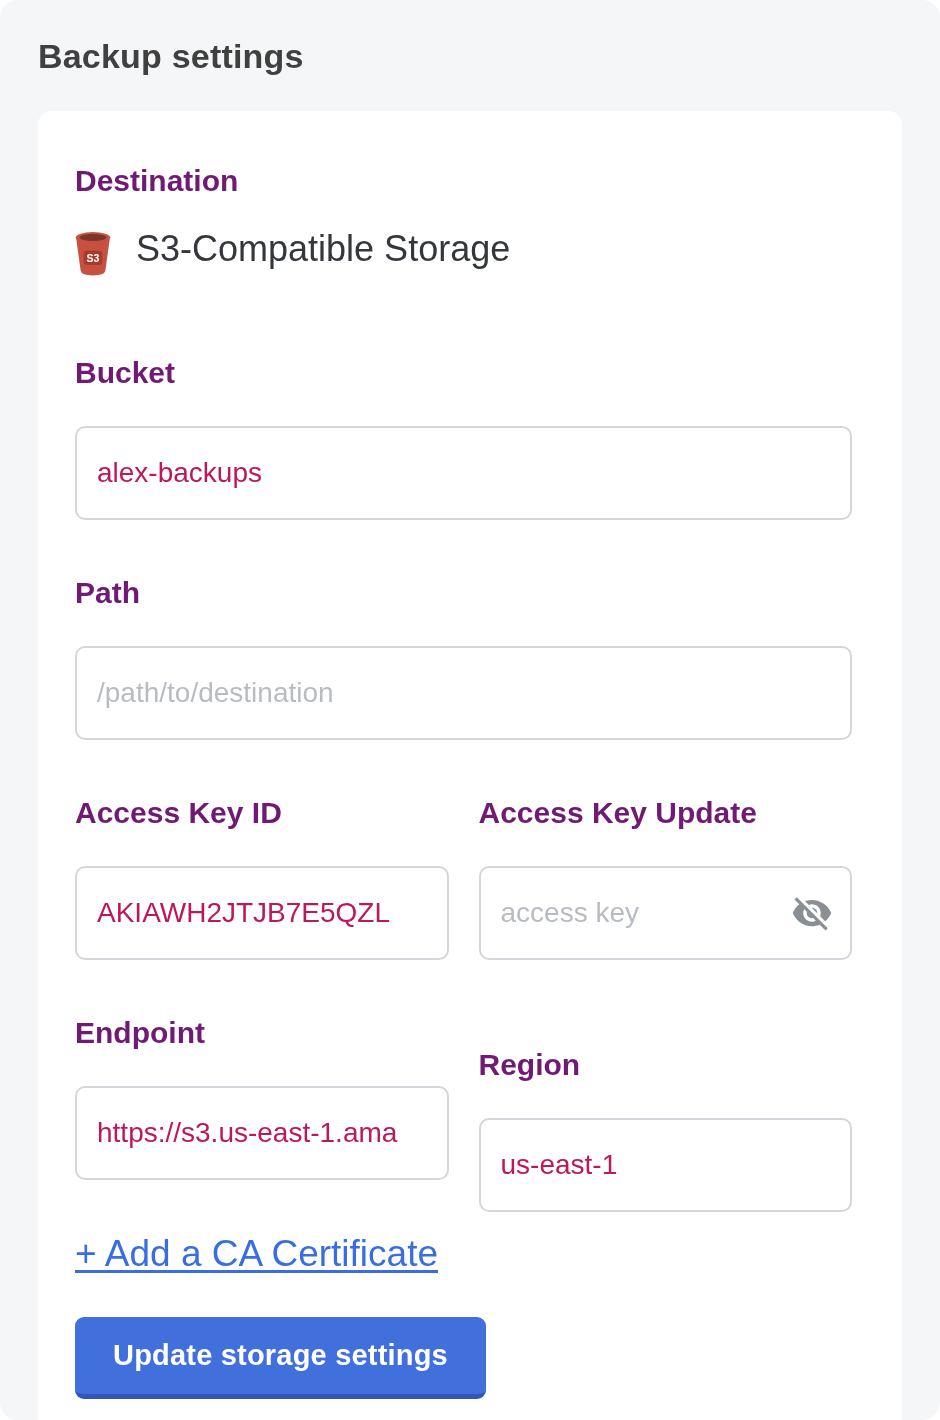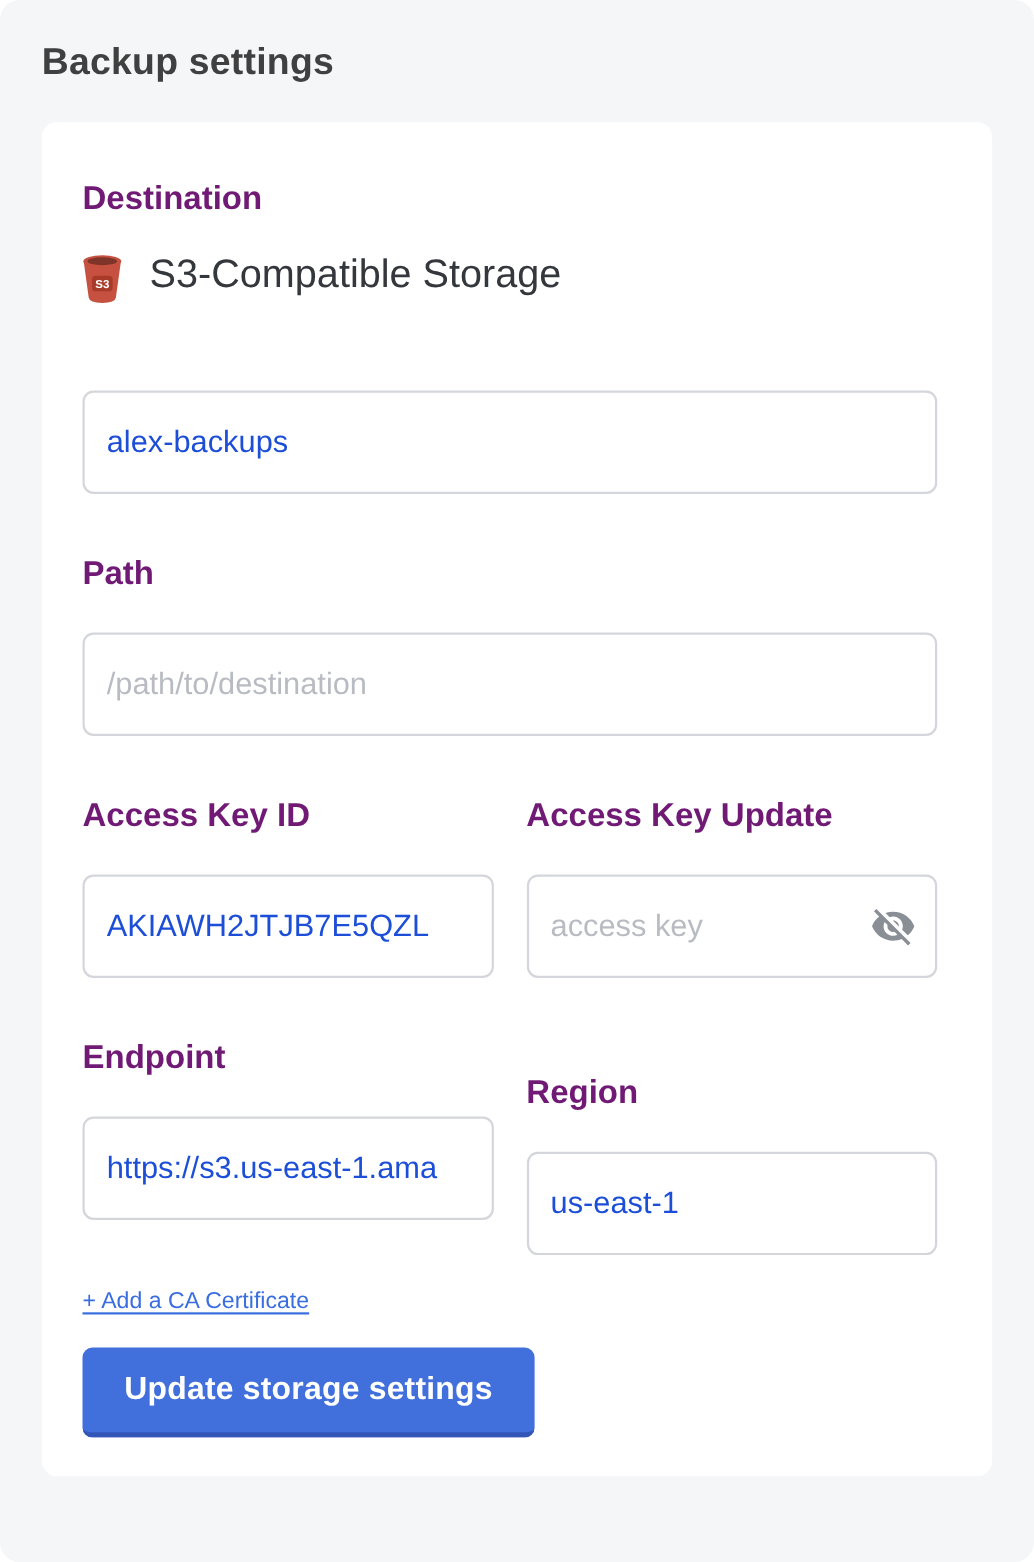--- a/index.html
+++ b/index.html
@@ -53,21 +53,21 @@
   .field { margin-bottom: 55px; }
   .field .section-label { margin-bottom: 35px; }
   .text-input {
     width: 100%;
     height: 94px;
     border: 2px solid #d4d6db;
     border-radius: 10px;
     background: #ffffff;
     font-family: "Liberation Sans", "DejaVu Sans", sans-serif;
     font-size: 28px;
-    color: #1d4ed8;
+    color: #be185d;
     padding: 0 20px;
     outline: none;
   }
   .text-input::placeholder { color: #b8bcc2; opacity: 1; }
   .two-col {
     display: flex;
     gap: 30px;
   }
   .two-col .field-half { flex: 1 1 0; min-width: 0; }
   .two-col.last-row .field-half { margin-bottom: 25px; }
@@ -83,29 +83,29 @@
     border: none;
     background: transparent;
     cursor: pointer;
     display: flex;
     align-items: center;
     justify-content: center;
     padding: 0;
   }
   .ca-link {
     display: inline-block;
-    font-size: 21px;
+    font-size: 37px;
     line-height: 34px;
     color: #3a6ee0;
     text-decoration: underline;
     text-underline-offset: 4px;
   }
   .submit-button {
     display: inline-block;
-    margin-top: 25px;
+    margin-top: 46px;
     height: 82px;
     padding: 0 38px;
     background: #4170dd;
     border: none;
     border-bottom: 5px solid #3156b8;
     border-radius: 9px;
     color: #ffffff;
     font-family: "Liberation Sans", "DejaVu Sans", sans-serif;
     font-size: 29px;
     font-weight: 700;
@@ -131,20 +131,21 @@
           <ellipse cx="48" cy="17" rx="46" ry="14.5" fill="#c65140"></ellipse>
           <ellipse cx="48" cy="17" rx="36" ry="9.5" fill="#7e3428"></ellipse>
           <rect x="23" y="52" width="50" height="38" rx="9" fill="#a83a29"></rect>
           <text x="48" y="81" text-anchor="middle" font-family="Liberation Sans, sans-serif" font-size="28" font-weight="bold" fill="#ffffff">S3</text>
         </svg>
       </span>
       <span class="dest-value">S3-Compatible Storage</span>
     </div>
 
     <div class="field">
+      <label class="section-label">Bucket</label>
       <input class="text-input" type="text" value="alex-backups" style="">
     </div>
 
     <div class="field">
       <label class="section-label">Path</label>
       <input class="text-input" type="text" placeholder="/path/to/destination" style="">
     </div>
 
     <div class="two-col">
       <div class="field field-half">

